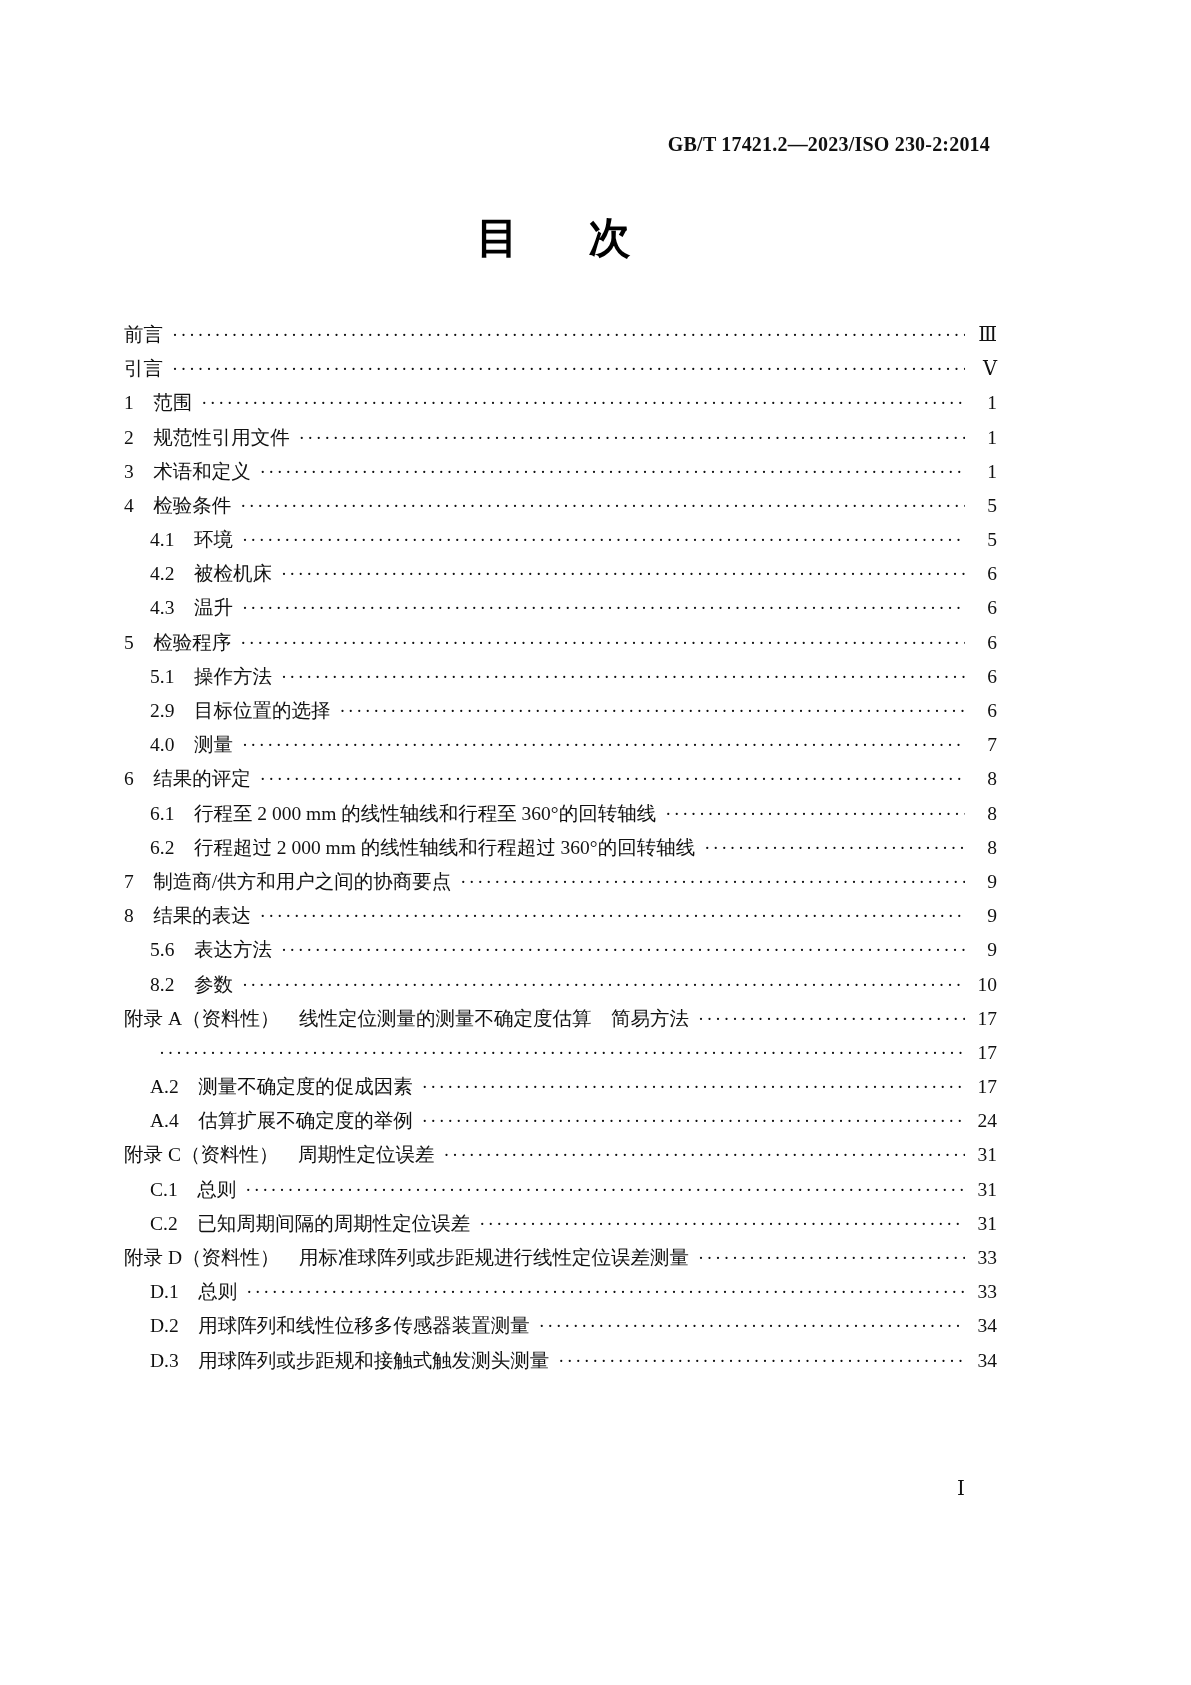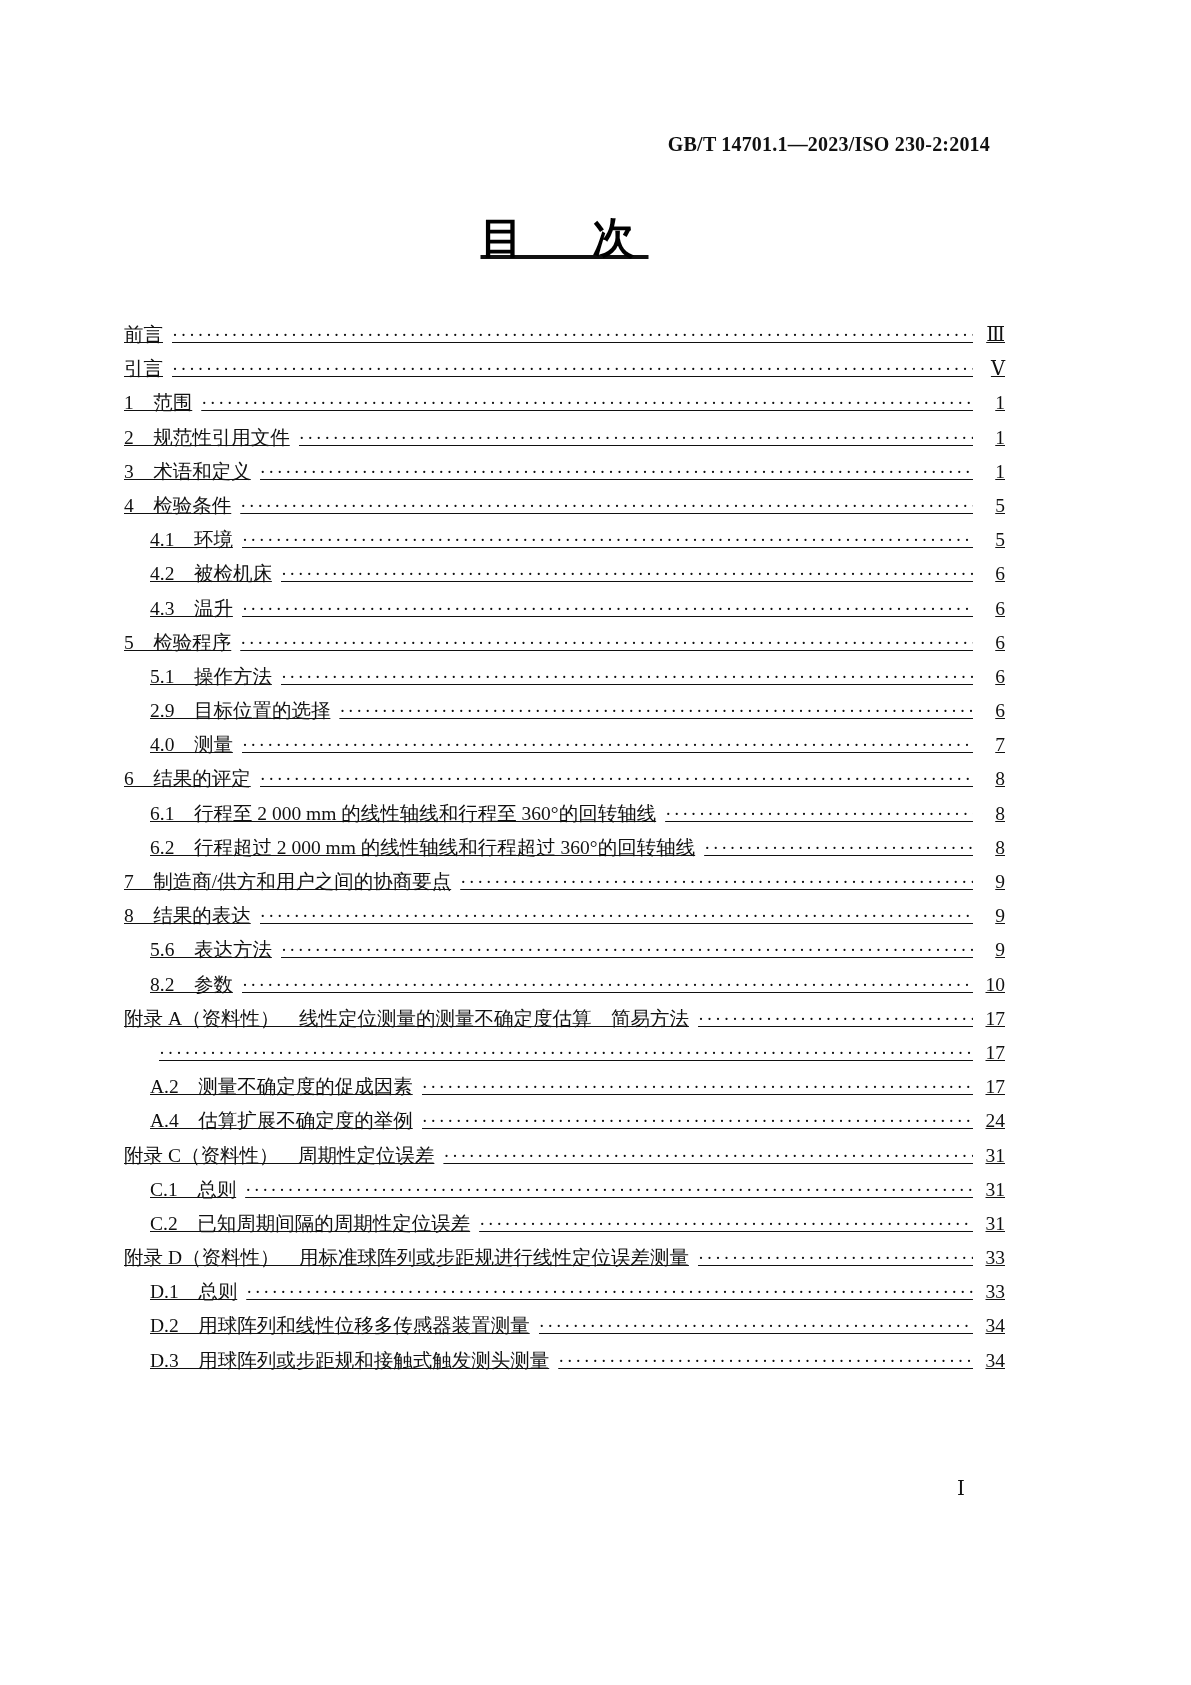--- a/index.html
+++ b/index.html
@@ -16,35 +16,35 @@
   .doc-header {
     position:absolute;
     top:133px; right:201px;
     font-size:20px;
     font-weight:bold;
     letter-spacing:0.2px;
     font-family:"Liberation Serif","DejaVu Serif",serif;
   }
   .content {
     position:absolute;
-    left:124px; right:186px; top:0;text-decoration:underline;
+    left:124px; right:194px; top:0;
   }
   .doc-title {
     margin-top:210px;
     text-align:center;
     font-size:42px;
     font-weight:bold;
     letter-spacing:14px;
     font-family:"DejaVu Sans","Liberation Sans",sans-serif;
     color:#000;
   }
   .toc-list { margin-top:52px; }
   .toc-row {
     display:flex;
-    align-items:flex-start;
+    align-items:flex-end;
     height:34.2px;
     font-size:19.5px;
     line-height:34.2px;
     white-space:pre;
   }
   .toc-row.indent-1 { padding-left:26px; }
   .toc-label { flex:none; }
   .leader {
     flex:1 1 auto;
     overflow:hidden;
@@ -67,21 +67,21 @@
     top:1476px;
     right:226px;
     font-size:20px;
   }
 </style>
 </head>
 <body>
 
 <div class="page">
 
-  <div class="doc-header">GB/T 14701.1—2023/ISO 230-2:2014</div>
+  <div class="doc-header">GB/T 17421.2—2023/ISO 230-2:2014</div>
 
   <div class="content">
     <div class="doc-title">目　次</div>
 
     <div class="toc-list">
         <div class="toc-row indent-0"><span class="toc-label">前言</span><span class="leader"></span><span class="page-num">Ⅲ</span></div>
         <div class="toc-row indent-0"><span class="toc-label">引言</span><span class="leader"></span><span class="page-num">Ⅴ</span></div>
         <div class="toc-row indent-0"><span class="toc-label">1　范围</span><span class="leader"></span><span class="page-num">1</span></div>
         <div class="toc-row indent-0"><span class="toc-label">2　规范性引用文件</span><span class="leader"></span><span class="page-num">1</span></div>
         <div class="toc-row indent-0"><span class="toc-label">3　术语和定义</span><span class="leader"></span><span class="page-num">1</span></div>

